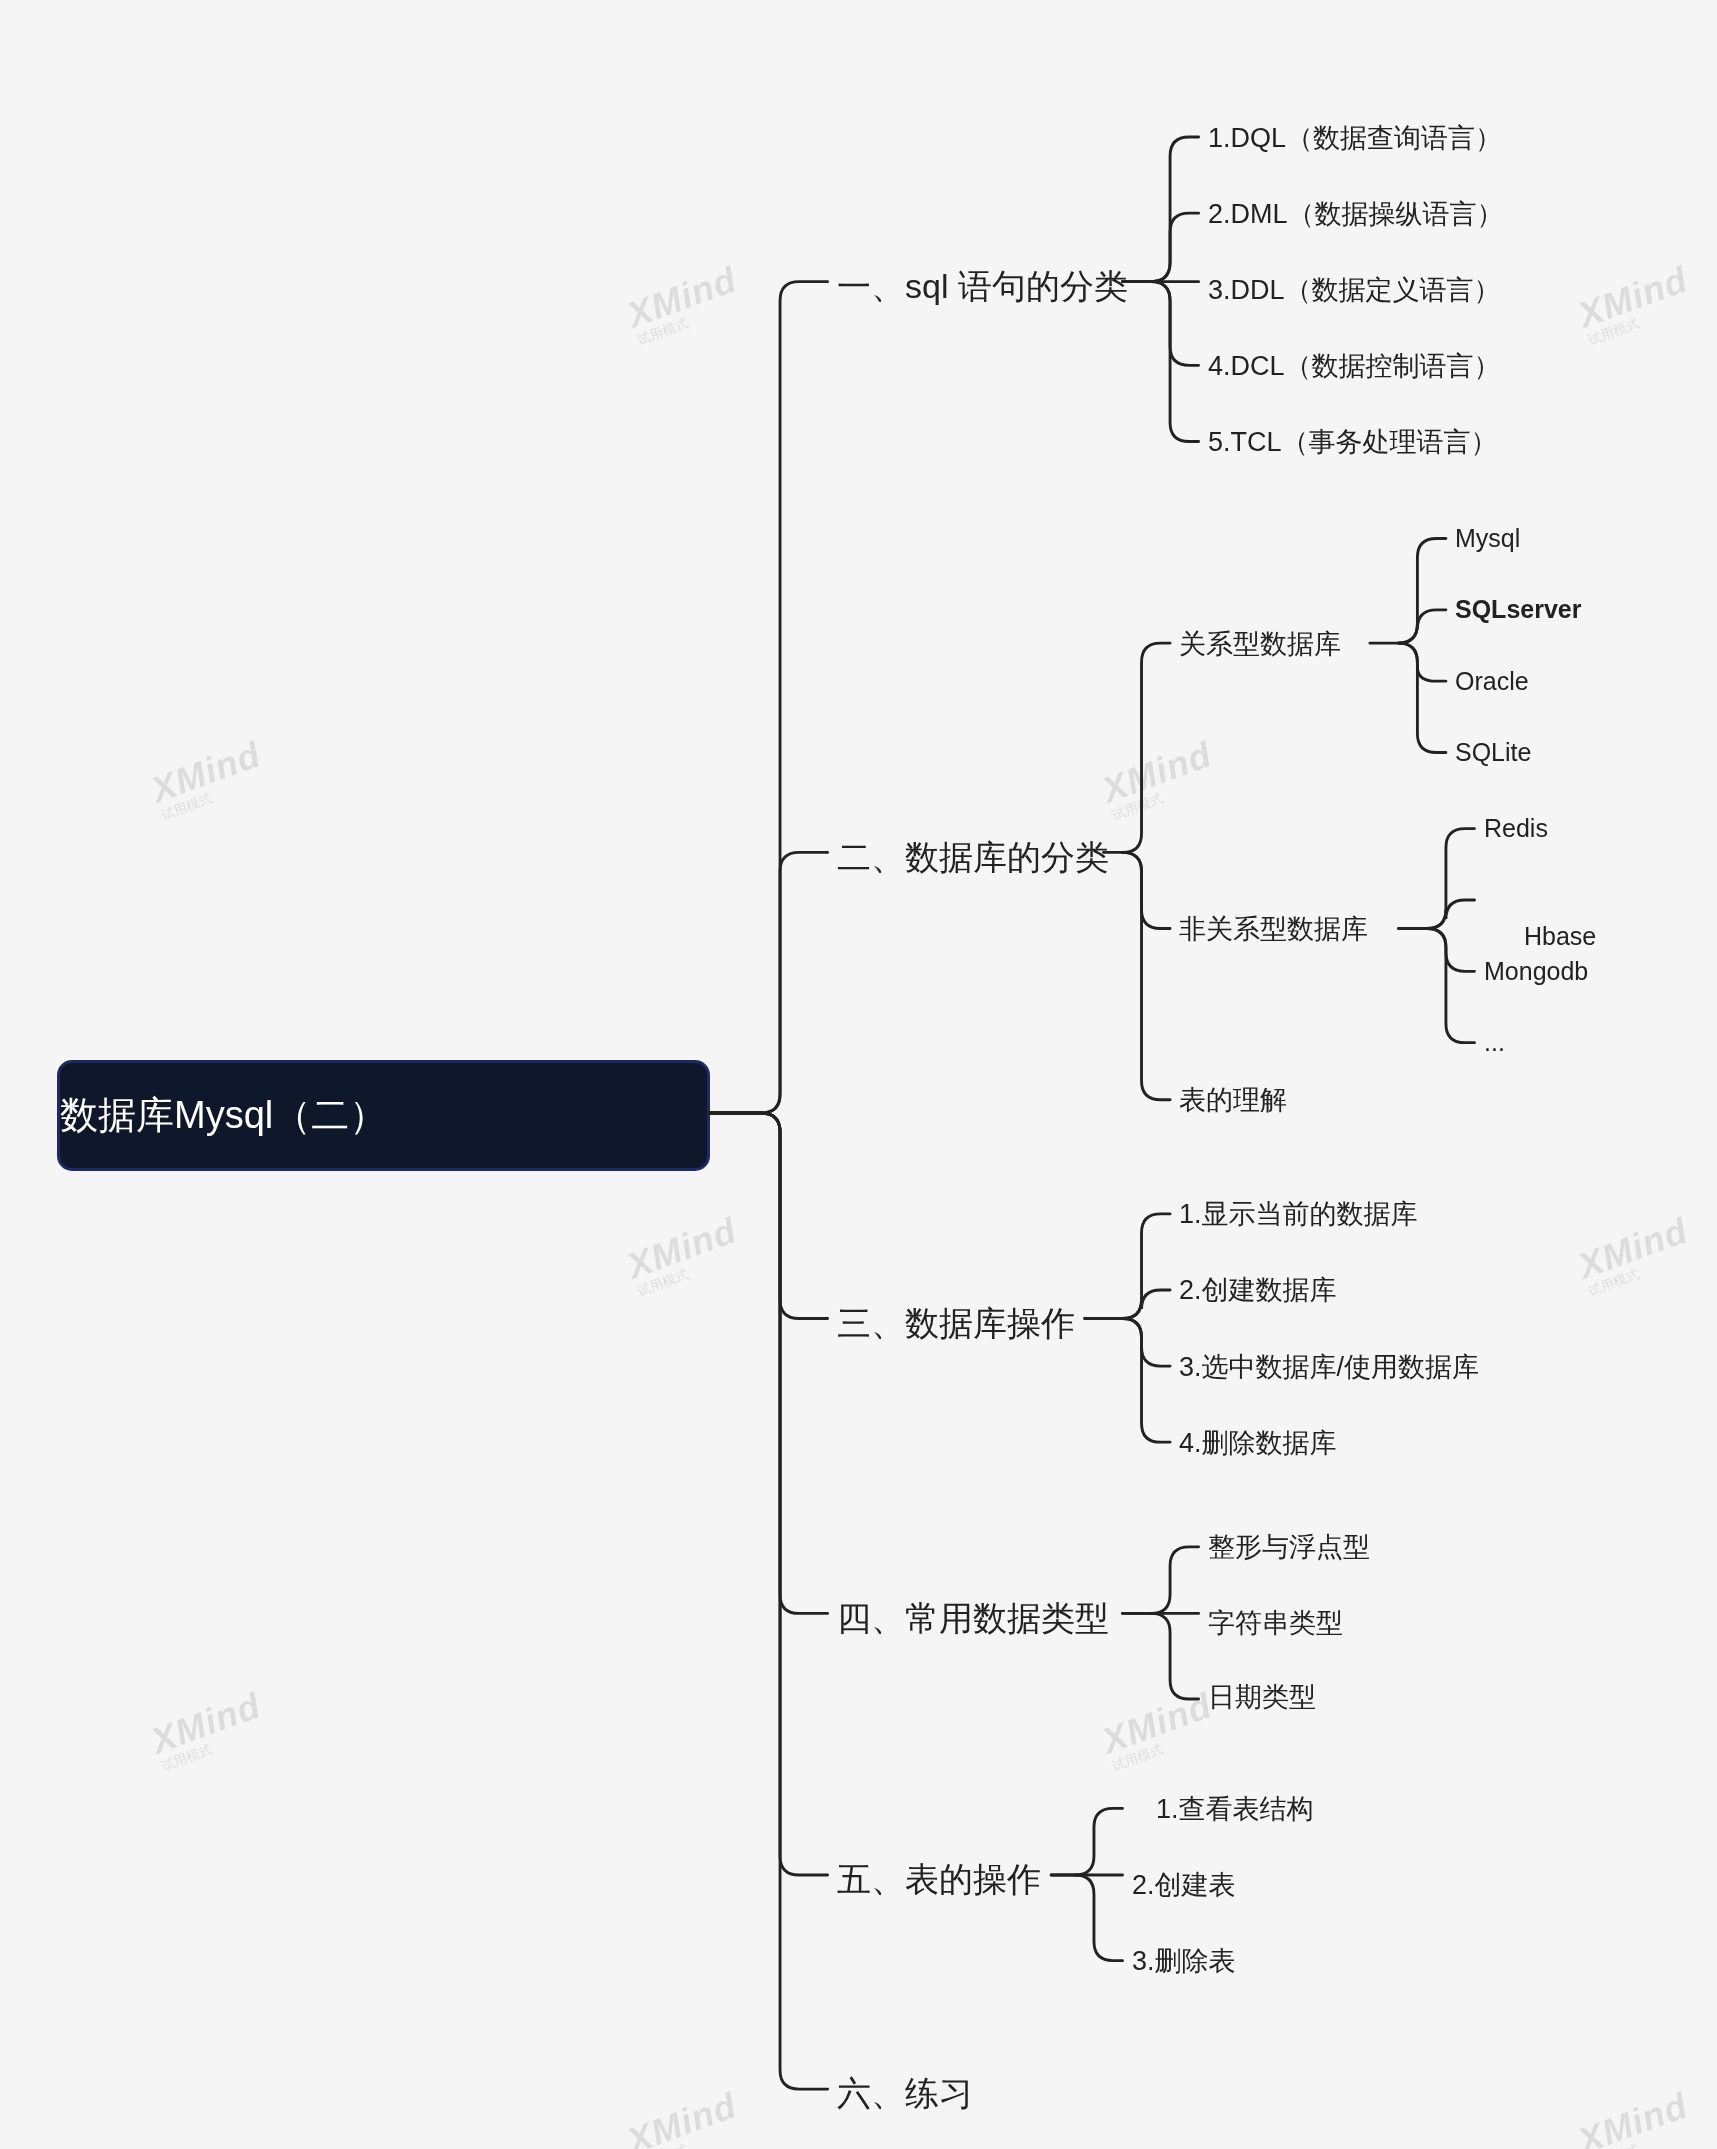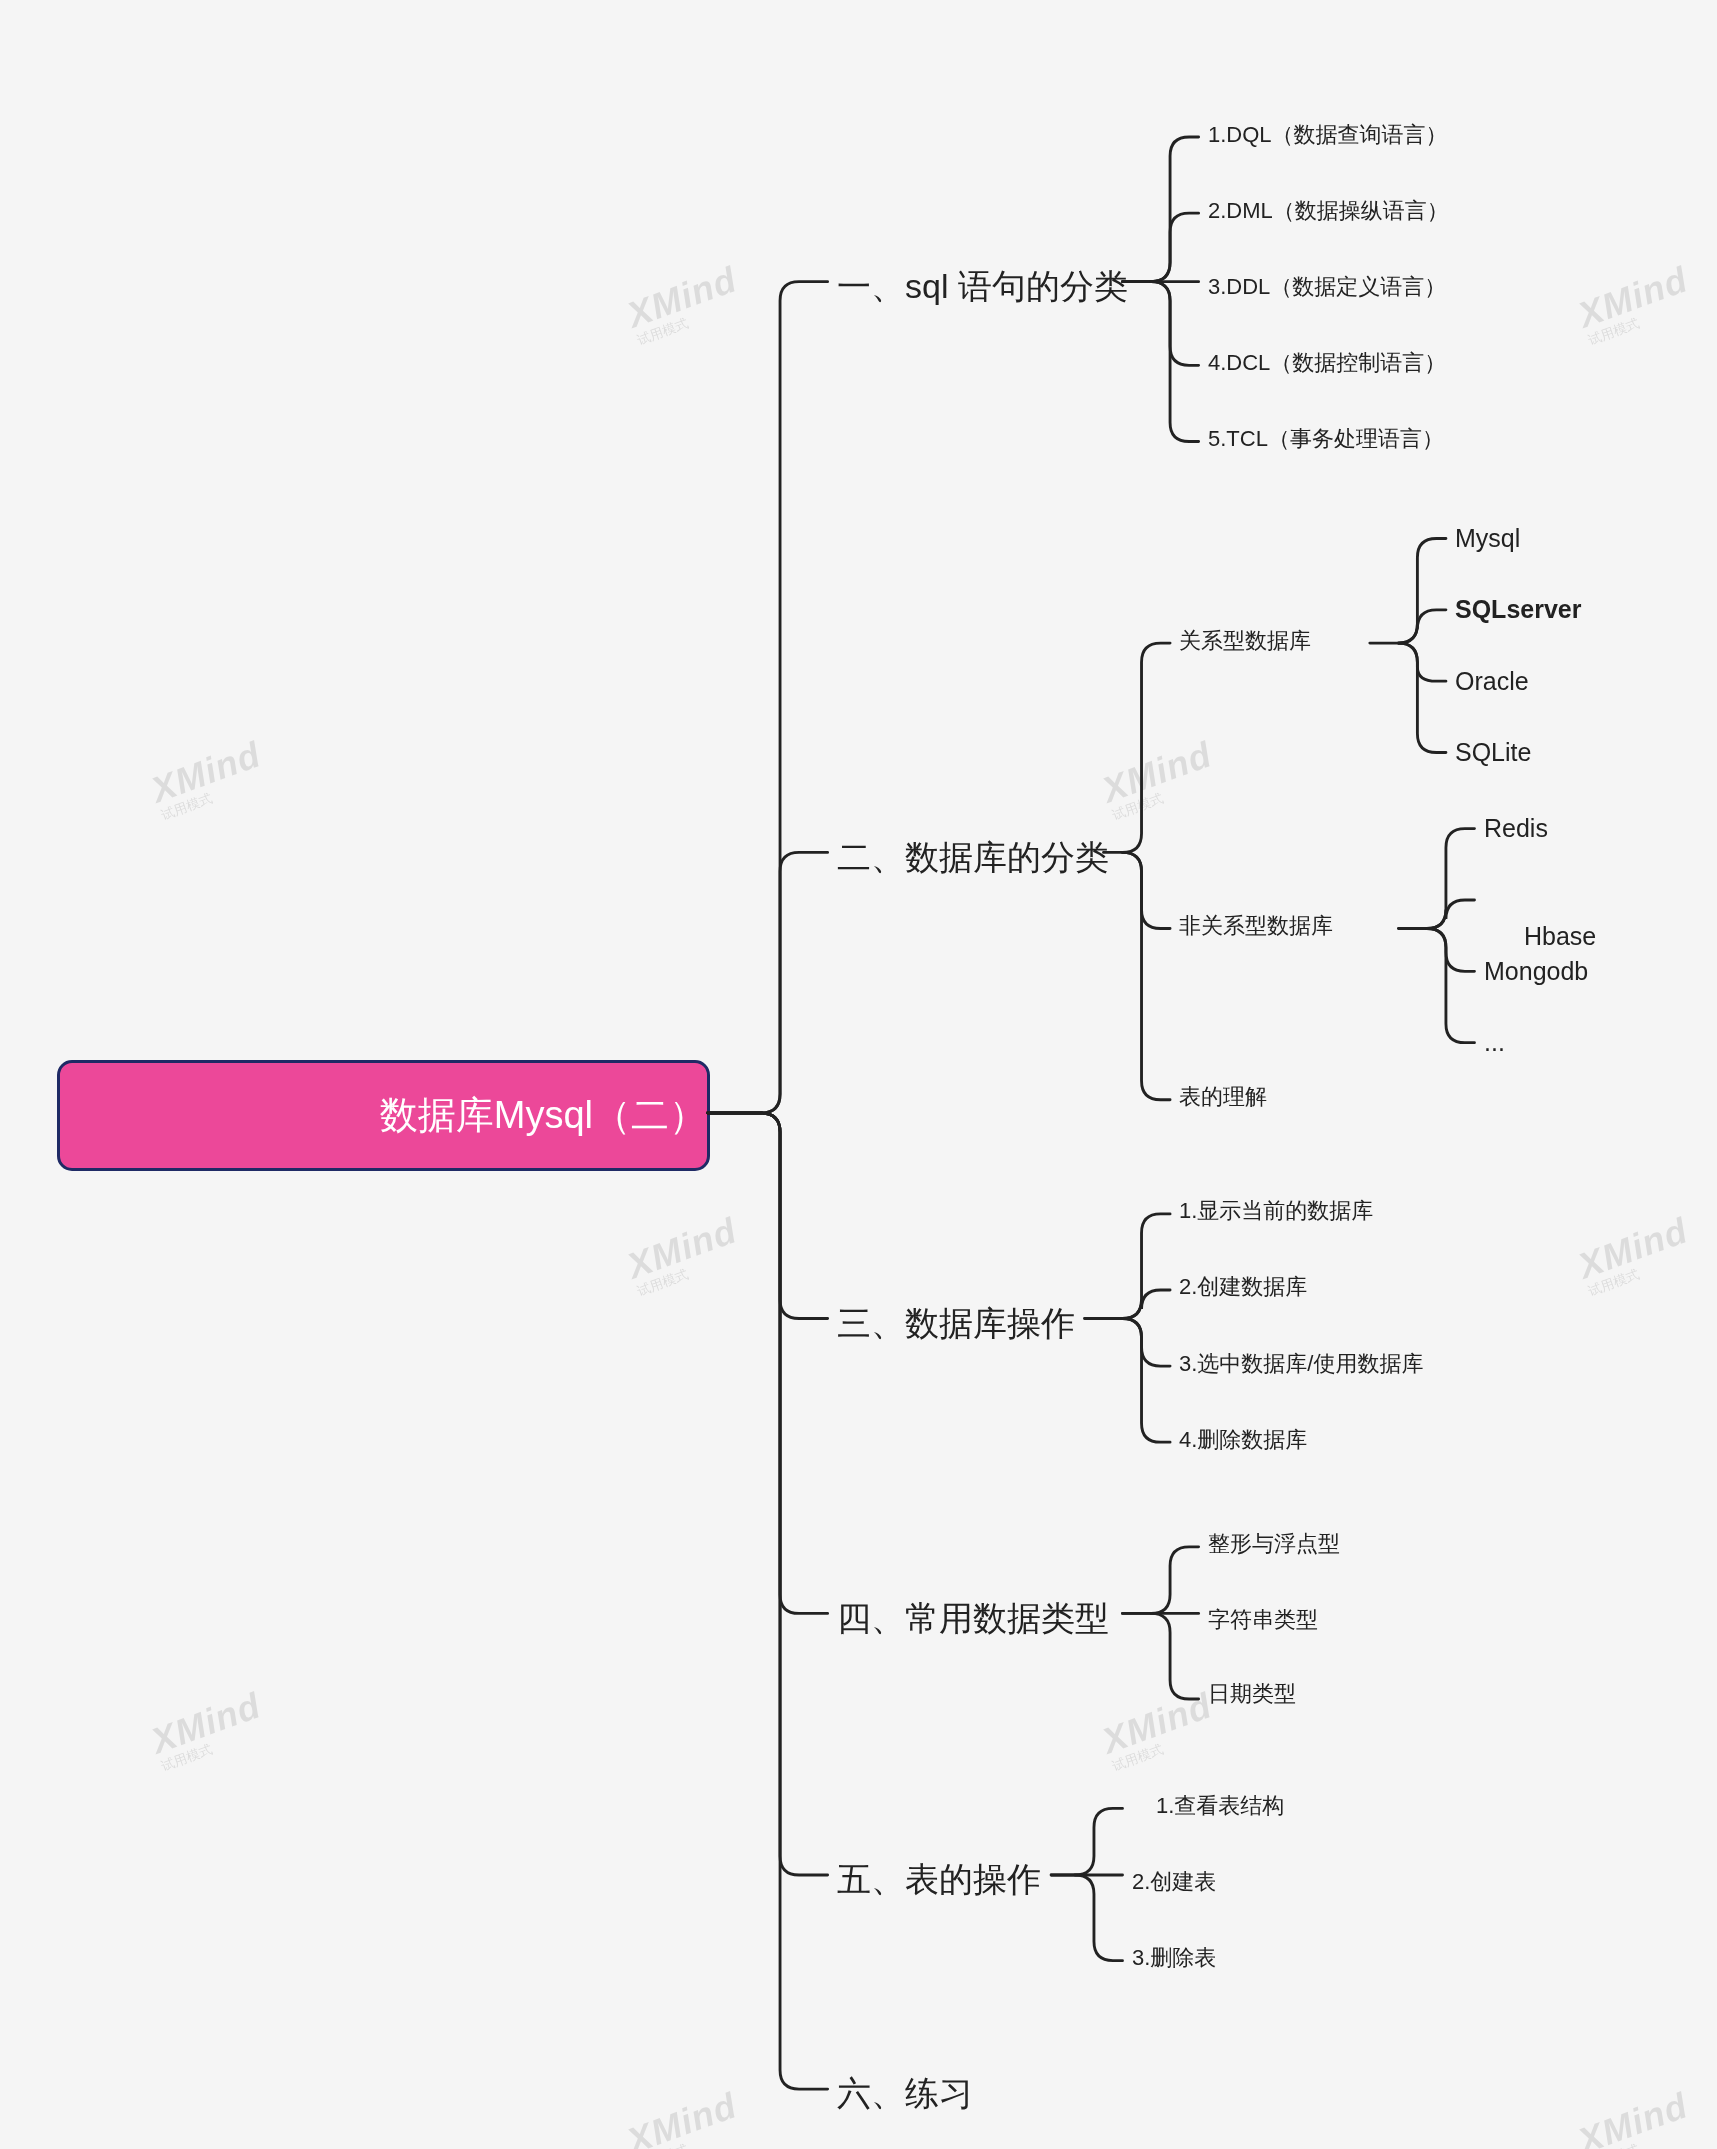--- a/index.html
+++ b/index.html
@@ -12,39 +12,39 @@
   .canvas {
     position: relative;
     width: 1718px;
     height: 2150px;
     background: #f5f5f5;
     overflow: hidden;
   }
   
   .root-node {
     position: absolute;
-    background: #ec4899;
+    background: #0f172a;
     color: #fff;
     border: 3.8px solid #1f2a65;
     border-radius: 15px;
     display: flex;
     align-items: center;
-    justify-content: flex-end;
+    justify-content: flex-start;
     font-size: 38px;
     font-weight: 500;
   }
   
   .node {
     position: absolute;
     font-size: 27px;
     line-height: 1.2;
     white-space: nowrap;
   }
   .node.lvl2 { font-size: 34px; }
-  .node.lvl3 { font-size: 22px; }
+  .node.lvl3 { font-size: 27px; }
   .node.lvl4 { font-size: 25px; }
   
   svg.connectors {
     position: absolute;
     left: 0;
     top: 0;
     width: 1718px;
     height: 2150px;
     pointer-events: none;
   }

